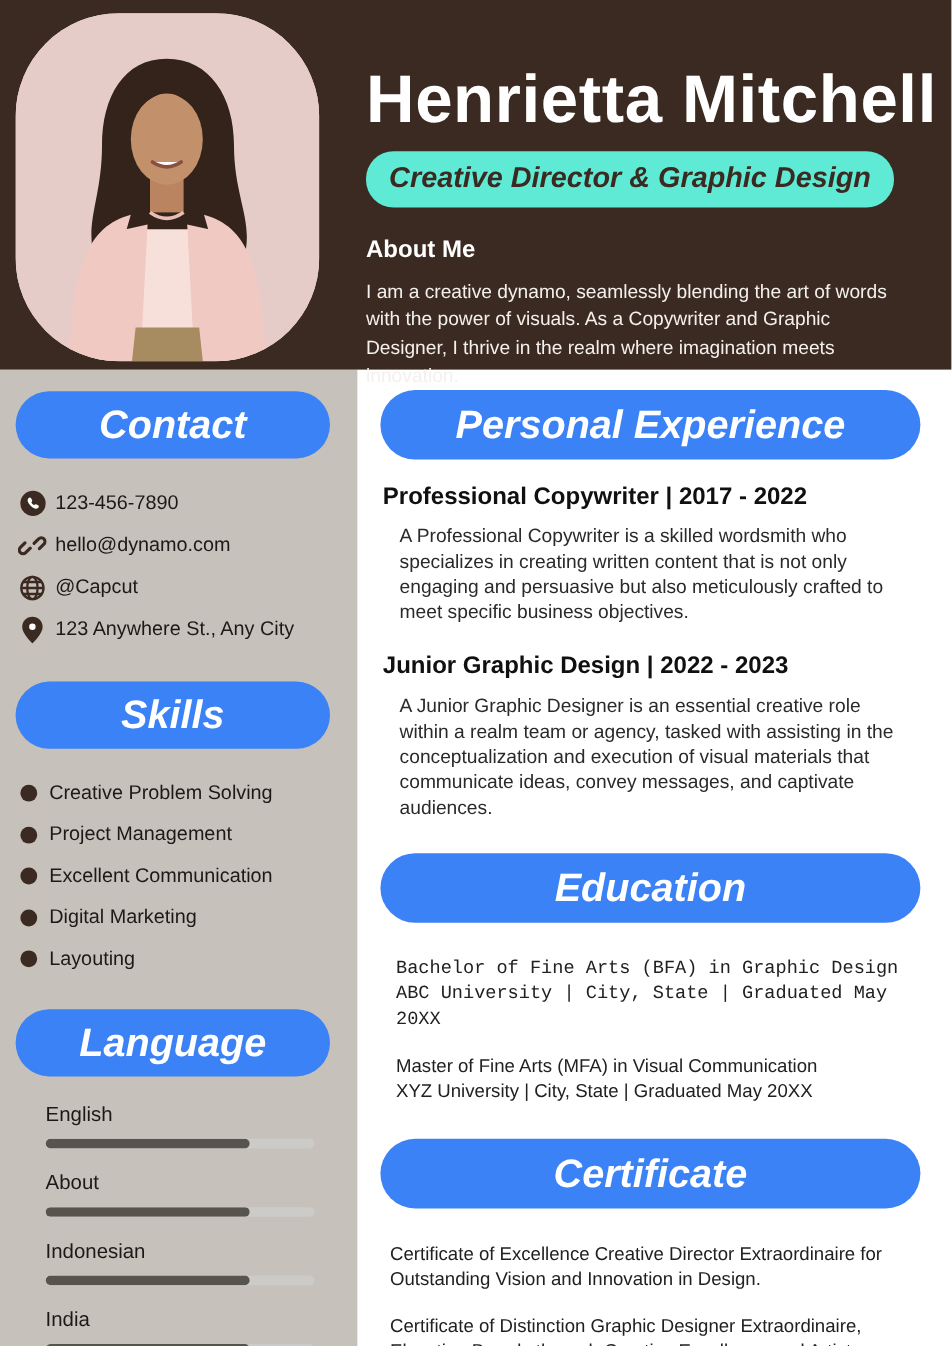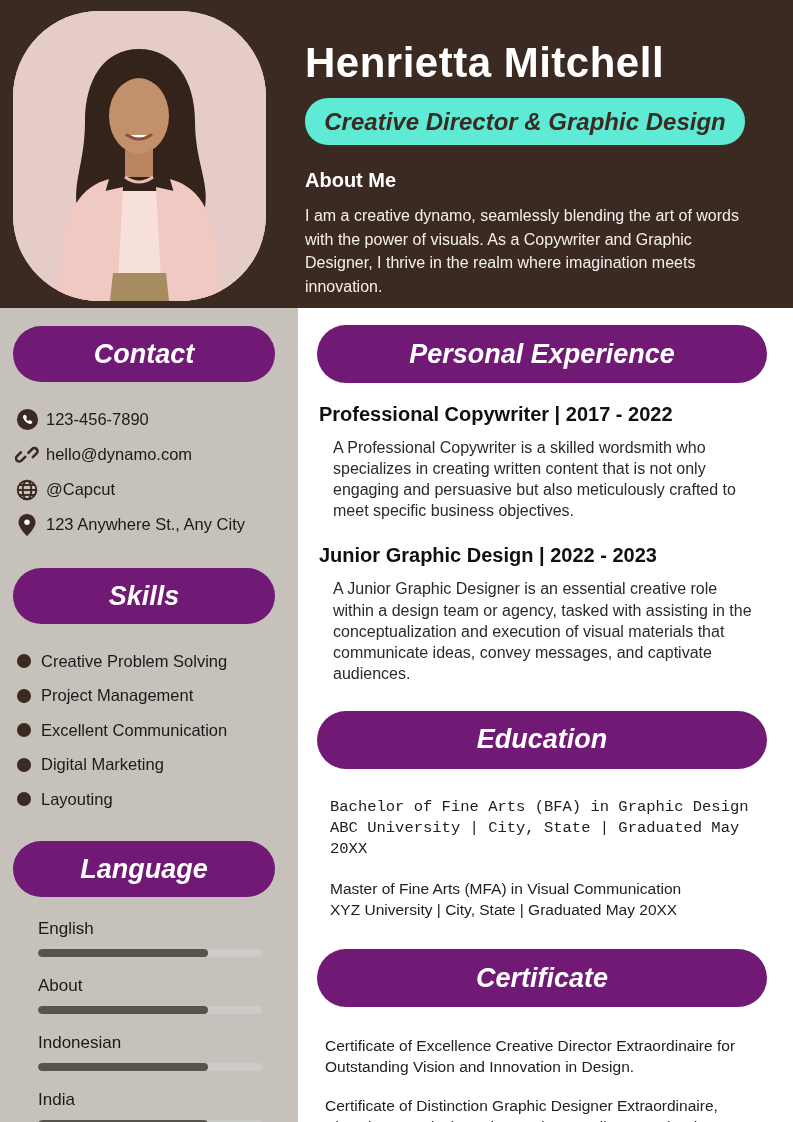--- a/index.html
+++ b/index.html
@@ -27,23 +27,23 @@
     overflow: hidden;
     background: #e9d1ce;
   }
   .photo-frame svg { display: block; width: 100%; height: 100%; }
   .header-right {
     position: absolute;
     left: 305px; top: 0;
     width: 468px; height: 100%;
   }
   .name {
-    margin-top: 40px;
+    margin-top: 52px;
     color: #ffffff;
-    font-size: 42px;
+    font-size: 56px;
     font-weight: 700;
     letter-spacing: 0.5px;
     line-height: 1.1;
     white-space: nowrap;
   }
   .title-badge {
     margin-top: 12px;
     width: 440px;
     height: 47px;
     background: #5eead4;
@@ -78,25 +78,25 @@
     flex: 0 0 auto;
   }
   .main {
     flex: 1 1 auto;
     background: #ffffff;
     padding: 17px 36px 0 19px;
   }
 
   .section-pill {
     height: 56px;
-    background: #701a75;
+    background: #3b82f6;
     border-radius: 28px;
     display: flex; align-items: center; justify-content: center;
     color: #ffffff;
-    font-size: 27px;
+    font-size: 33px;
     font-weight: 700;
     font-style: italic;
   }
   .main .section-pill { height: 58px; border-radius: 29px; }
 
   
   .contact-list { margin: 26px 0 0 2px; }
   .contact-row { display: flex; align-items: center; margin-bottom: 12px; height: 23px; }
   .contact-row .cicon { width: 24px; height: 24px; flex: 0 0 auto; display: flex; align-items: center; justify-content: center; }
   .contact-row .ctext { margin-left: 7px; color: #1C1A18; font-size: 16.5px; white-space: nowrap; }
@@ -317,21 +317,21 @@
     <div class="main">
 
       <div class="section-pill">
         <span>Personal Experience</span>
       </div>
 
       <div class="entry-title">Professional Copywriter | 2017 - 2022</div>
       <div class="entry-desc">A Professional Copywriter is a skilled wordsmith who specializes in creating written content that is not only engaging and persuasive but also meticulously crafted to meet specific business objectives.</div>
 
       <div class="entry-title" style="margin-top:23px;">Junior Graphic Design | 2022 - 2023</div>
-      <div class="entry-desc">A Junior Graphic Designer is an essential creative role within a design team or agency, tasked with assisting in the conceptualization and execution of visual materials that communicate ideas, convey messages, and captivate audiences.</div>
+      <div class="entry-desc">A Junior Graphic Designer is an essential creative role within a realm team or agency, tasked with assisting in the conceptualization and execution of visual materials that communicate ideas, convey messages, and captivate audiences.</div>
 
       <div class="section-pill edu-pill">
         <span>Education</span>
       </div>
 
       <div class="edu-entry first">
         <div>Bachelor of Fine Arts (BFA) in Graphic Design</div>
         <div>ABC University | City, State | Graduated May 20XX</div>
       </div>
       <div class="edu-entry second">

